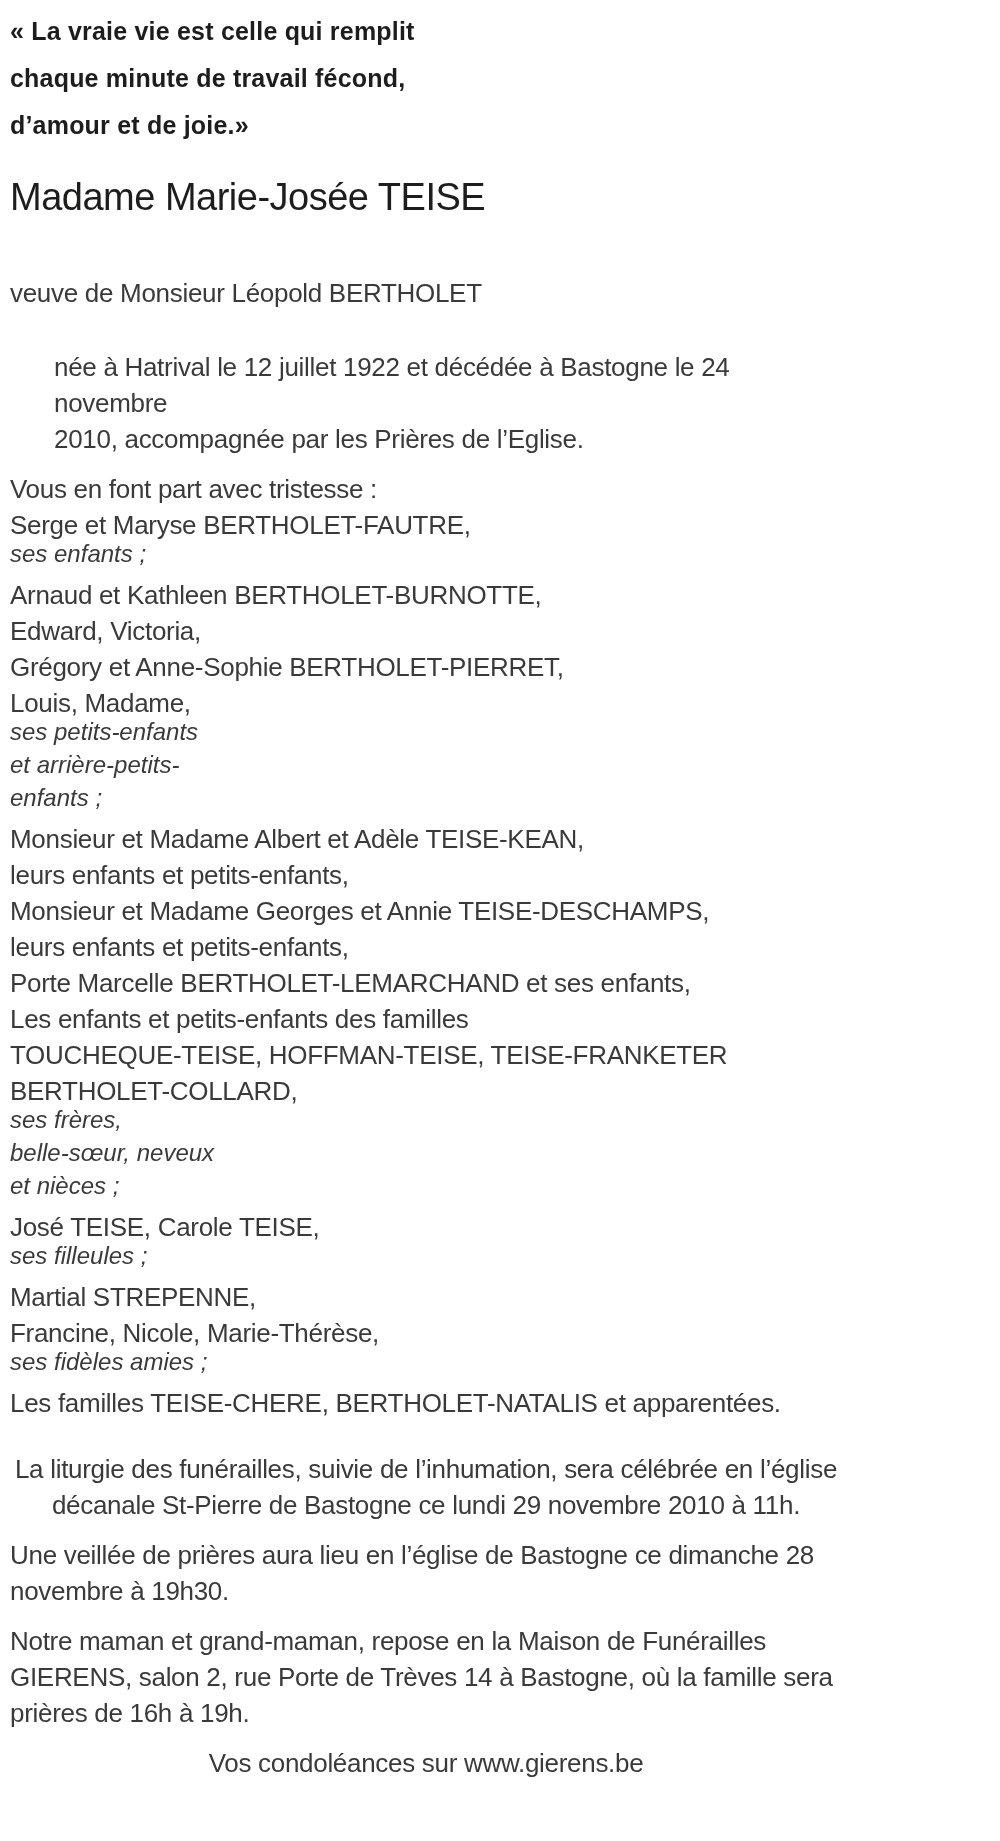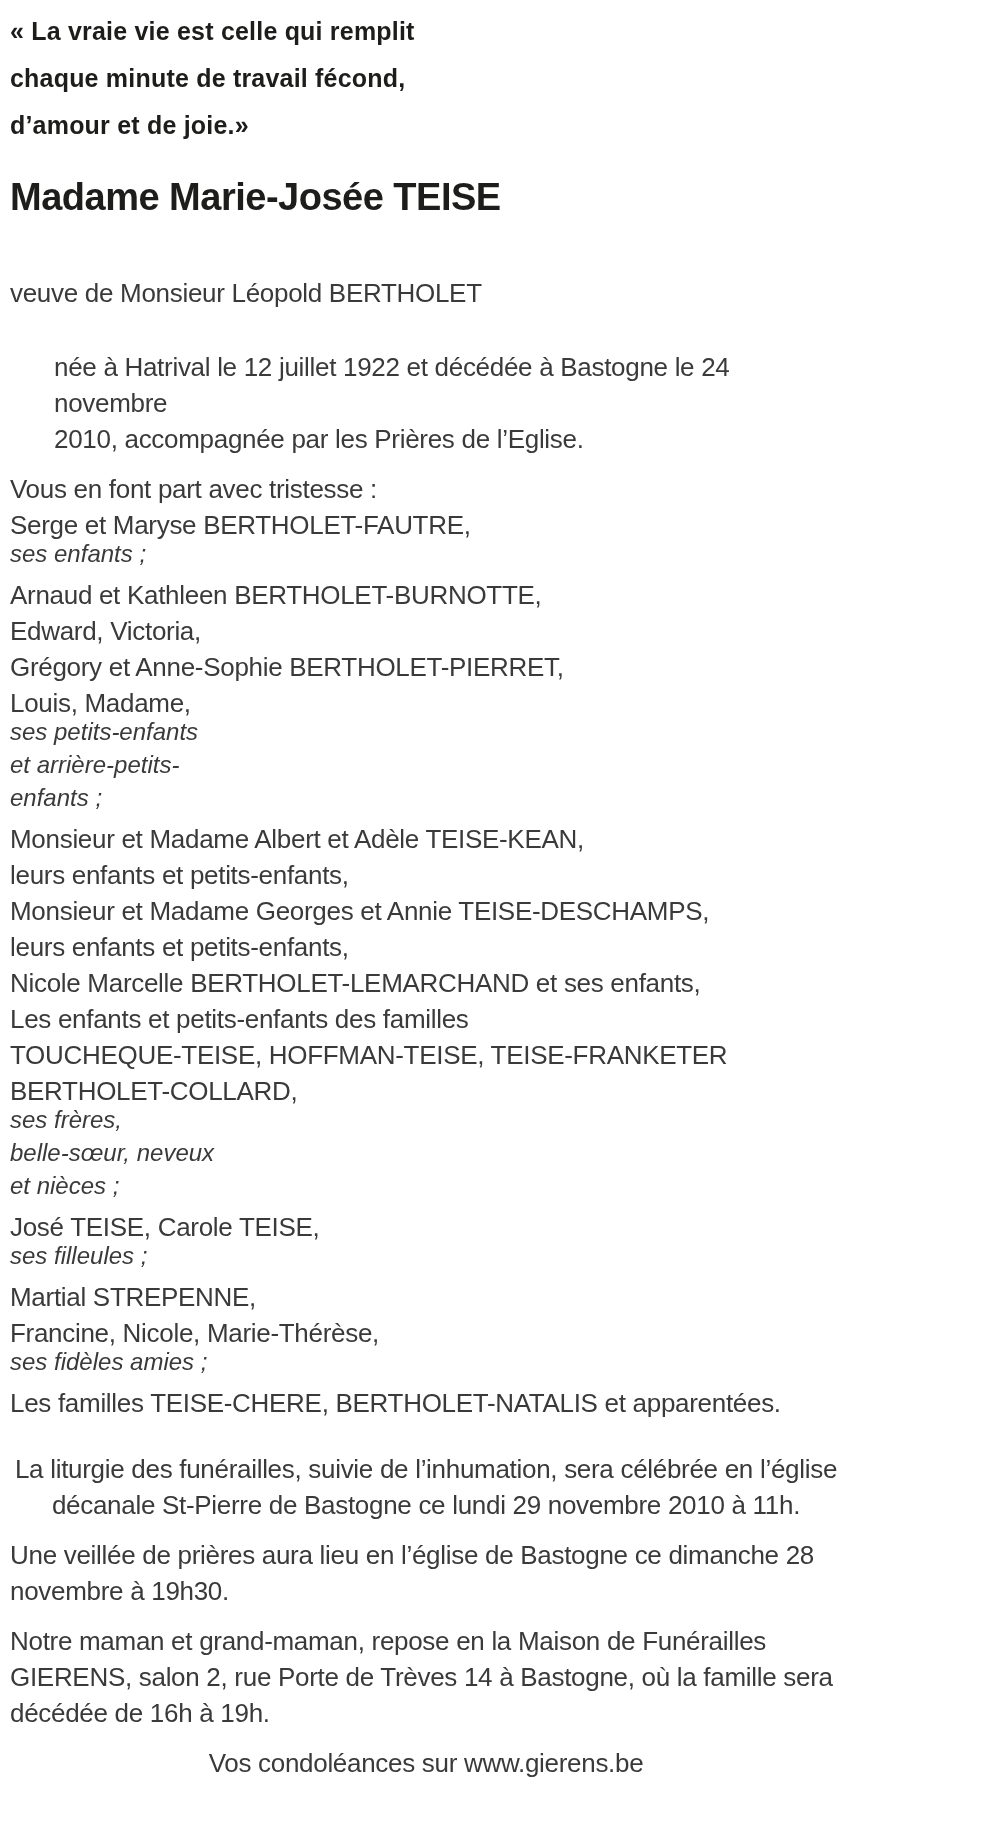--- a/index.html
+++ b/index.html
@@ -26,21 +26,21 @@
     font-size:25px;
     line-height:47px;
     color:var(--heading-color);
     letter-spacing:.2px;
     margin:0 0 26px 0;
   }
   
   h1.name{
     font-size:38px;
     line-height:44px;
-    font-weight:700;
+    font-weight:400;
     color:var(--heading-color);
     letter-spacing:-.5px;
     margin:0 0 56px 0;
   }
   .body-line{
     font-size:26px;
     line-height:36px;
     letter-spacing:-.3px;
   }
   .subtitle{margin:0 0 38px 0;}
@@ -105,21 +105,21 @@
         <div class="body-line">et arrière-petits-</div>
         <div class="body-line">enfants ;</div>
       </div>
     </div>
 
     <div class="family-entry">
       <div class="body-line">Monsieur et Madame Albert et Adèle TEISE-KEAN,</div>
       <div class="body-line">leurs enfants et petits-enfants,</div>
       <div class="body-line">Monsieur et Madame Georges et Annie TEISE-DESCHAMPS,</div>
       <div class="body-line">leurs enfants et petits-enfants,</div>
-      <div class="body-line">Nicole Marcelle BERTHOLET-LEMARCHAND et ses enfants,</div>
+      <div class="body-line">Porte Marcelle BERTHOLET-LEMARCHAND et ses enfants,</div>
       <div class="body-line">Les enfants et petits-enfants des familles</div>
       <div class="body-line">TOUCHEQUE-TEISE, HOFFMAN-TEISE, TEISE-FRANKETER</div>
       <div class="body-line">BERTHOLET-COLLARD,</div>
       <div class="role">
         <div class="body-line">ses frères,</div>
         <div class="body-line">belle-sœur, neveux</div>
         <div class="body-line">et nièces ;</div>
       </div>
     </div>
 
@@ -146,21 +146,21 @@
       <div class="body-line">La liturgie des funérailles, suivie de l’inhumation, sera célébrée en l’église</div>
       <div class="body-line">décanale St-Pierre de Bastogne ce lundi 29 novembre 2010 à 11h.</div>
     </div>
     <div class="para ceremony-para">
       <div class="body-line">Une veillée de prières aura lieu en l’église de Bastogne ce dimanche 28</div>
       <div class="body-line">novembre à 19h30.</div>
     </div>
     <div class="para ceremony-para">
       <div class="body-line">Notre maman et grand-maman, repose en la Maison de Funérailles</div>
       <div class="body-line">GIERENS, salon 2, rue Porte de Trèves 14 à Bastogne, où la famille sera</div>
-      <div class="body-line">décédée de 16h à 19h.</div>
+      <div class="body-line">prières de 16h à 19h.</div>
     </div>
   </div>
 
   <div class="body-line condolences">
     <span>Vos condoléances sur</span>
     <span>www.gierens.be</span>
   </div>
 
 </div>
 

